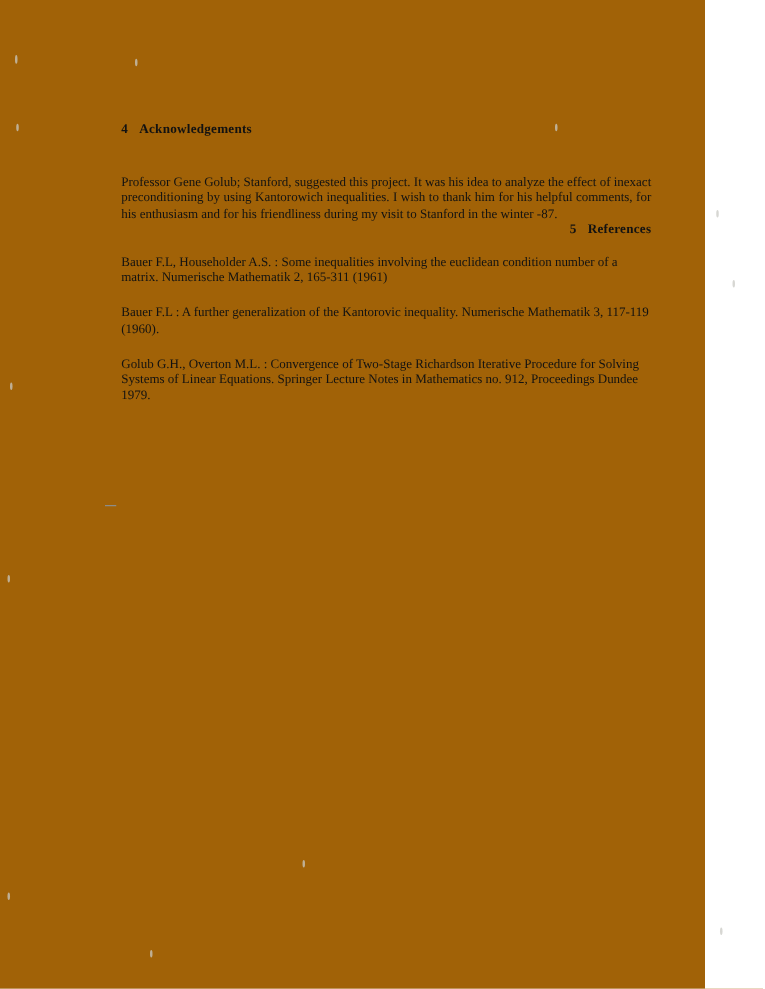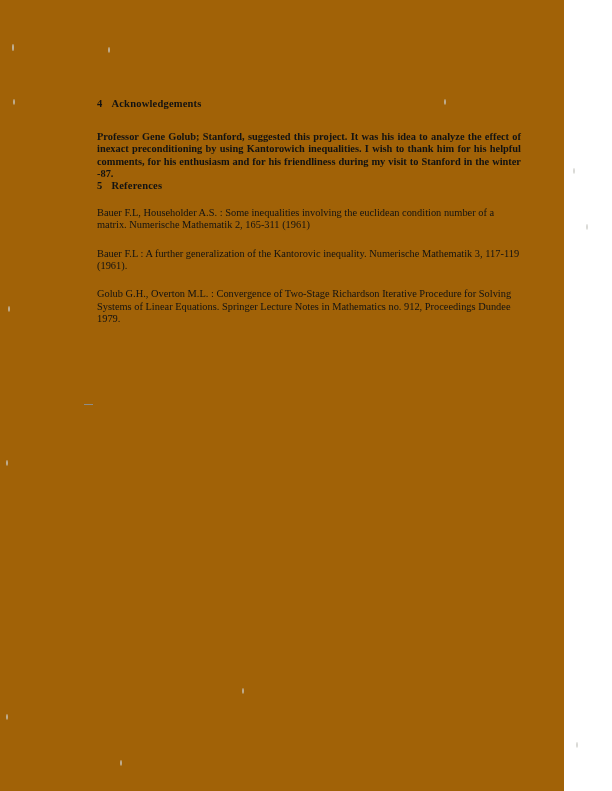--- a/index.html
+++ b/index.html
@@ -47,25 +47,25 @@
     margin-right: 9px;
   }
   .para {
     font-size: 10.4px;
     line-height: 12.3px;
     text-align: justify;
     margin: 0;
     padding: 0;
   }
   .ack-para {
-    margin-top: 22px;
-    font-weight: bold;
+    margin-top: 32px;
   }
   .refs-heading {
     margin-top: 56px;
+    text-align: right;
   }
   .ref {
     font-size: 10.4px;
     line-height: 12.3px;
     margin-top: 16px;
     text-align: left;
   }
   .refs-list {
     margin-top: 2px;
   }
@@ -105,18 +105,18 @@
     </h2>
 
     <p class="para ack-para">Professor Gene Golub; Stanford, suggested this project. It was his idea to analyze the effect of inexact preconditioning by using Kantorowich inequalities. I wish to thank him for his helpful comments, for his enthusiasm and for his friendliness during my visit to Stanford in the winter -87.</p>
 
     <h2 class="section refs-heading">
       <span class="num">5</span><span>References</span>
     </h2>
 
     <div class="refs-list">
       <p class="ref">Bauer F.L, Householder A.S. :  Some inequalities involving the euclidean condition number of a matrix.  Numerische Mathematik 2, 165-311 (1961)</p>
-      <p class="ref">Bauer F.L :  A further generalization of the Kantorovic inequality.  Numerische Mathematik 3,  117-119 (1961).</p>
+      <p class="ref">Bauer F.L :  A further generalization of the Kantorovic inequality.  Numerische Mathematik 3,  117-119 (1960).</p>
       <p class="ref">Golub G.H., Overton M.L. :  Convergence of Two-Stage Richardson Iterative Procedure for Solving Systems of Linear Equations. Springer Lecture Notes in Mathematics no. 912, Proceedings Dundee 1979.</p>
     </div>
 
   </div>
 </div>
 
 </body></html>

